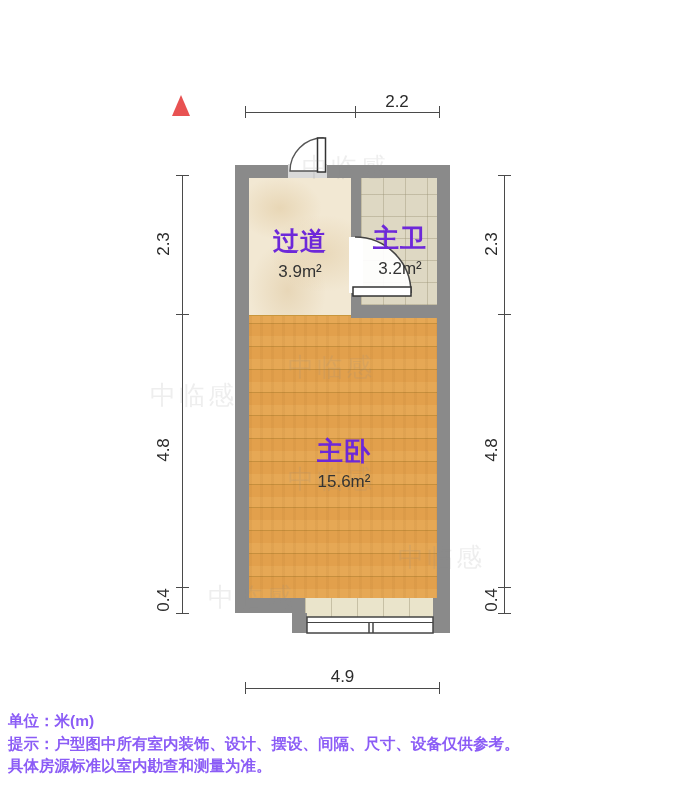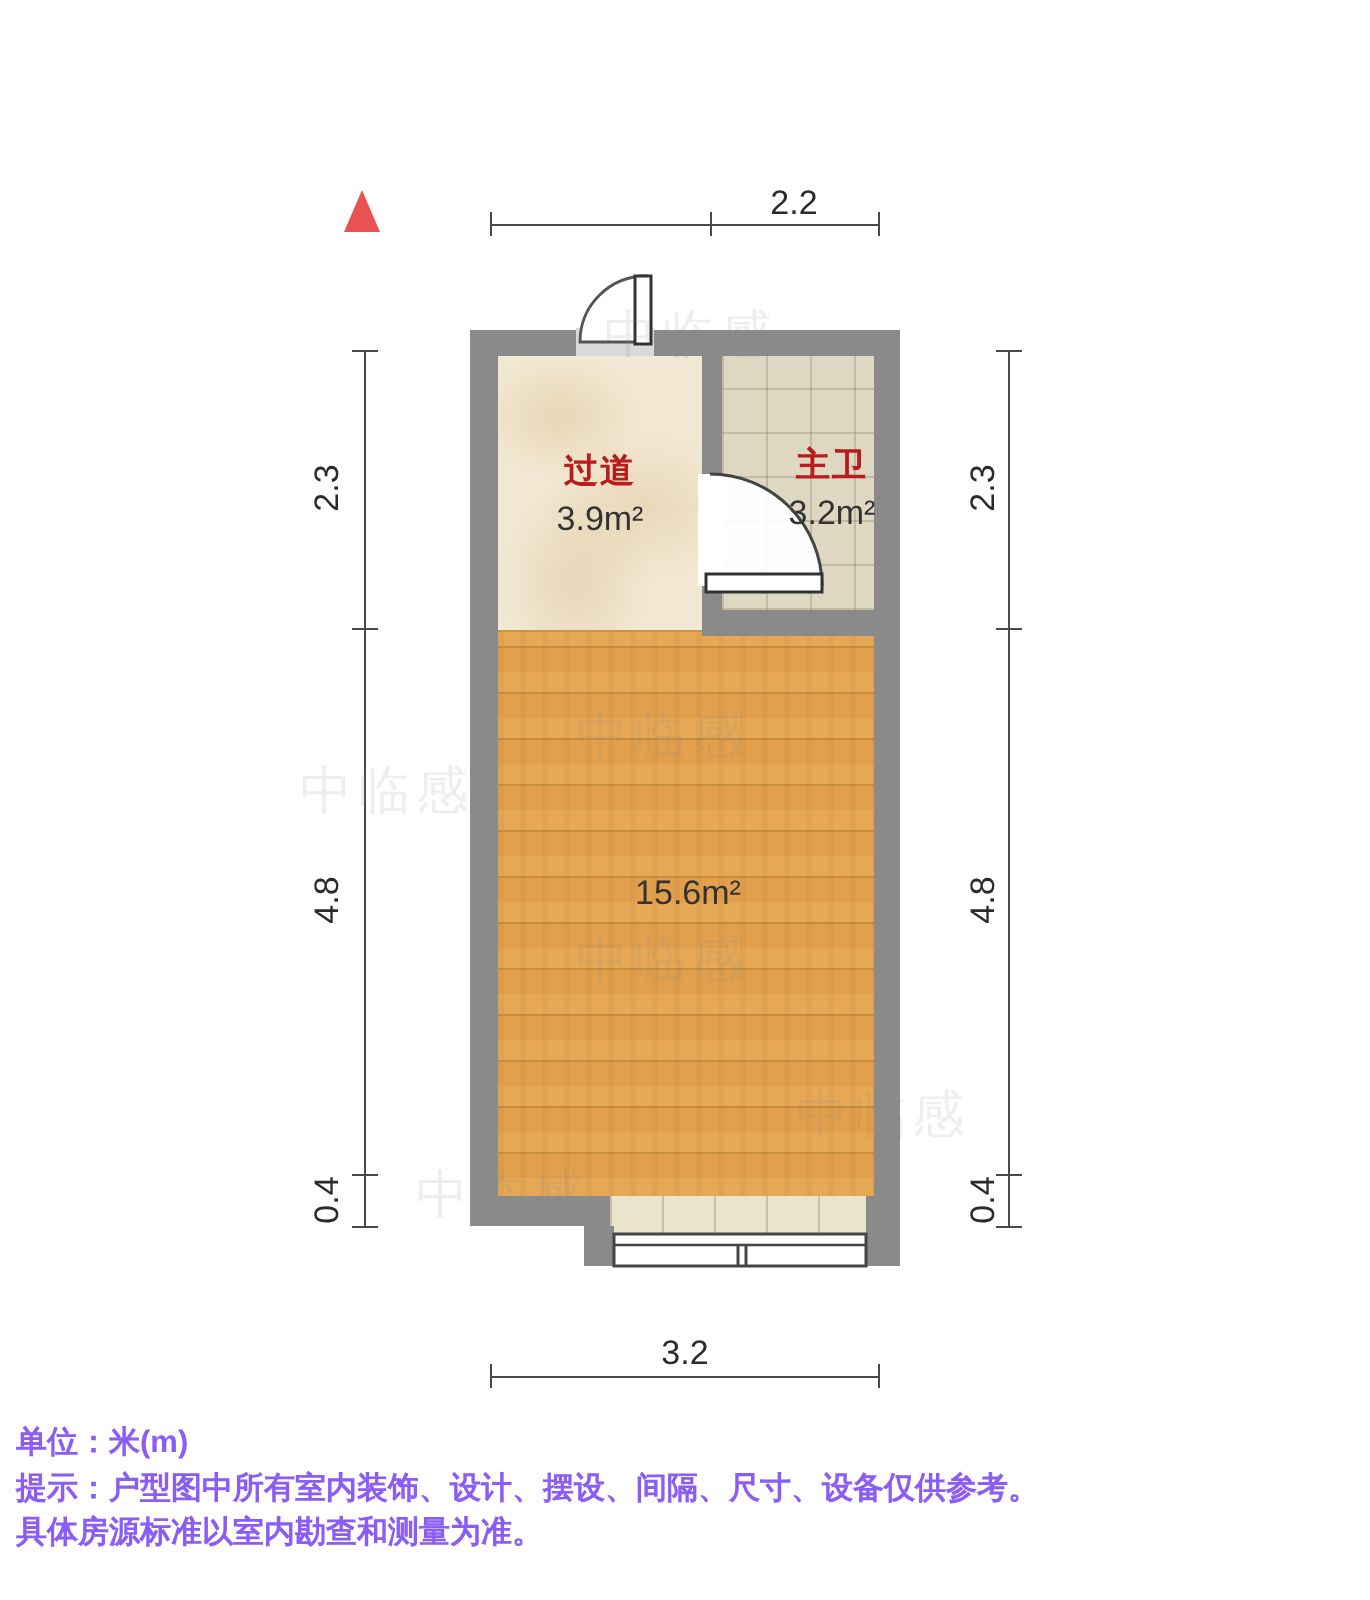--- a/index.html
+++ b/index.html
@@ -42,21 +42,21 @@
   }
   
   .dim-line-h{height:1px;background:#4a4a4a;}
   .dim-line-v{width:1px;background:#4a4a4a;}
   .dim-tick-v{width:1px;height:12px;background:#4a4a4a;}
   .dim-tick-h{width:13px;height:1px;background:#4a4a4a;}
   .dim-label{font-size:17px;color:#2b2b2b;text-align:center;}
   .dim-label-vert{width:60px;transform:rotate(-90deg);}
   
   .room-label{text-align:center;z-index:30;}
-  .room-name{font-size:17px;font-weight:600;color:#b91c1c;letter-spacing:1px;}
+  .room-name{font-size:26px;font-weight:600;color:#6d28d9;letter-spacing:1px;}
   .room-area{font-size:17px;color:#333;margin-top:3px;}
   
   .footer-line{left:8px;font-size:15.5px;font-weight:bold;color:#8b5cf6;white-space:nowrap;}
   
   .wm{font-size:26px;color:#8a8a8a;opacity:.14;letter-spacing:3px;z-index:25;white-space:nowrap;text-align:center;}
   .overlay-svg{left:0;top:0;z-index:20;pointer-events:none;}
   .z10{z-index:10;} .z15{z-index:15;}
 </style>
 </head>
 <body>
@@ -93,25 +93,26 @@
     <rect x="307" y="617" width="126" height="16" fill="#ffffff" stroke="#444" stroke-width="1.5"></rect>
     <line x1="307" y1="622.5" x2="433" y2="622.5" stroke="#444" stroke-width="1.2"></line>
     <line x1="369" y1="622" x2="369" y2="633" stroke="#444" stroke-width="1.5"></line>
     <line x1="373" y1="622" x2="373" y2="633" stroke="#444" stroke-width="1.5"></line>
   </svg>
 
   <div class="abs room-label" style="left:248px;top:224px;width:104px;">
     <div class="room-name">过道</div>
     <div class="room-area">3.9m²</div>
   </div>
-  <div class="abs room-label" style="left:372px;top:221px;width:88px;">
+  <div class="abs room-label" style="left:356px;top:221px;width:88px;">
     <div class="room-name">主卫</div>
     <div class="room-area">3.2m²</div>
   </div>
   <div class="abs room-label" style="left:294px;top:434px;width:100px;">
+    <div class="room-name">主卧</div>
     <div class="room-area">15.6m²</div>
   </div>
 
   <div class="abs dim-line-h" style="left:245px;top:112px;width:195px;"></div>
   <div class="abs dim-tick-v" style="left:245px;top:106px;"></div>
   <div class="abs dim-tick-v" style="left:355px;top:106px;"></div>
   <div class="abs dim-tick-v" style="left:439px;top:106px;"></div>
   <div class="abs dim-label" style="left:355px;top:92px;width:84px;">2.2</div>
 
   <div class="abs dim-line-v" style="left:182px;top:175px;height:439px;"></div>
@@ -128,21 +129,21 @@
   <div class="abs dim-tick-h" style="left:498px;top:314px;"></div>
   <div class="abs dim-tick-h" style="left:498px;top:587px;"></div>
   <div class="abs dim-tick-h" style="left:498px;top:613px;"></div>
   <div class="abs dim-label dim-label-vert" style="left:462px;top:234px;">2.3</div>
   <div class="abs dim-label dim-label-vert" style="left:462px;top:440px;">4.8</div>
   <div class="abs dim-label dim-label-vert" style="left:462px;top:590px;">0.4</div>
 
   <div class="abs dim-line-h" style="left:245px;top:688px;width:195px;"></div>
   <div class="abs dim-tick-v" style="left:245px;top:682px;"></div>
   <div class="abs dim-tick-v" style="left:439px;top:682px;"></div>
-  <div class="abs dim-label" style="left:245px;top:667px;width:195px;">3.2</div>
+  <div class="abs dim-label" style="left:245px;top:667px;width:195px;">4.9</div>
 
   <div class="abs wm" style="left:302px;top:150px;">中临感</div>
   <div class="abs wm" style="left:150px;top:378px;">中临感</div>
   <div class="abs wm" style="left:288px;top:350px;">中临感</div>
   <div class="abs wm" style="left:288px;top:462px;">中临感</div>
   <div class="abs wm" style="left:208px;top:580px;">中临感</div>
   <div class="abs wm" style="left:398px;top:540px;">中临感</div>
 
   <div class="abs footer-line" style="top:711px;">单位：米(m)</div>
   <div class="abs footer-line" style="top:756px;">具体房源标准以室内勘查和测量为准。</div>

